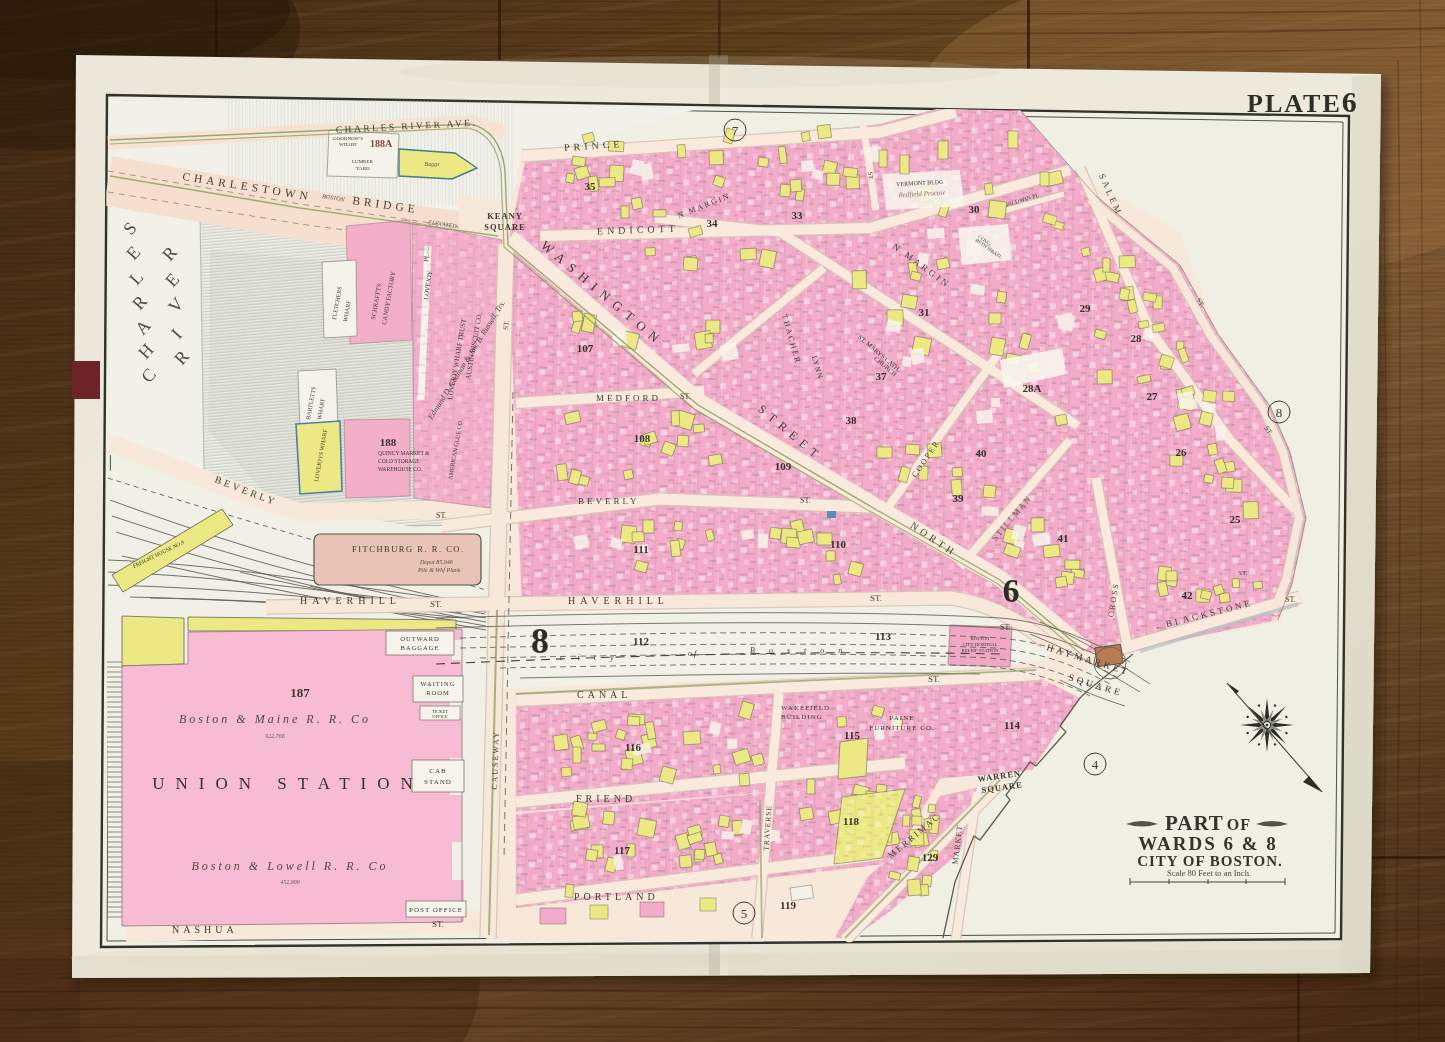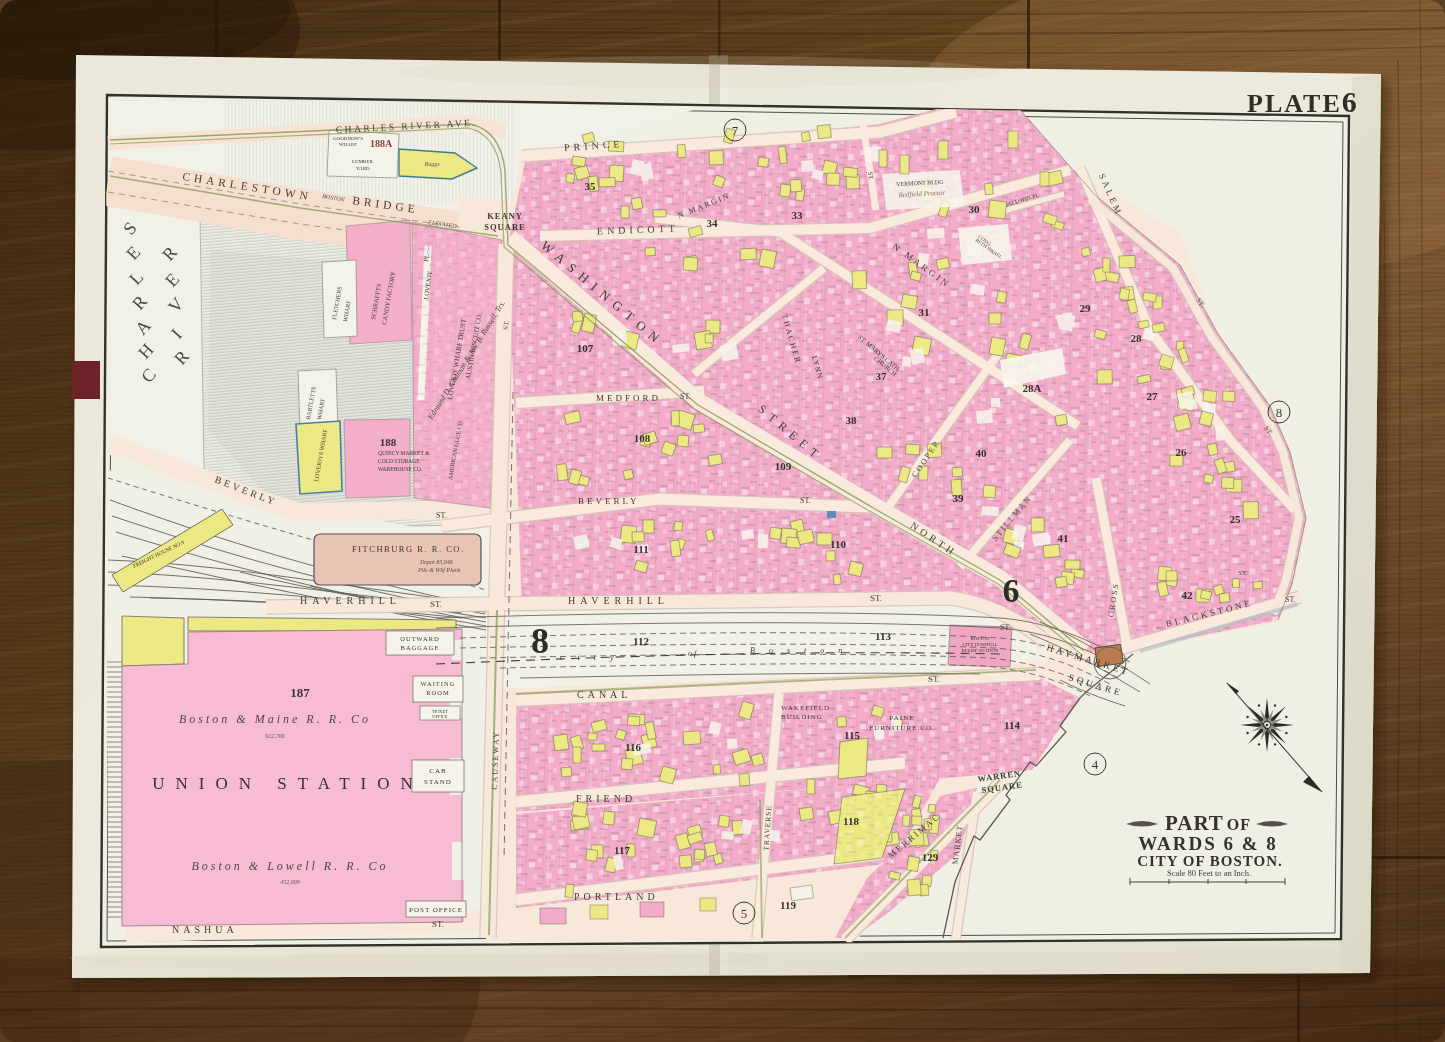--- a/index.html
+++ b/index.html
@@ -1,17 +1,17 @@
 <!DOCTYPE html>
 <html><head>
 <meta charset="utf-8">
 <style>
   html,body{margin:0;padding:0;background:#5a3d22;}
   .stage{position:relative;width:1445px;height:1042px;overflow:hidden;
-         font-family:"Liberation Serif", serif;border-radius:17px;}
+         font-family:"Liberation Serif", serif;}
   svg{display:block;} svg text{font-family:"Liberation Serif", serif;}
 </style>
 </head>
 <body>
 <div class="stage">
 <svg width="1445" height="1042" viewBox="0 0 1445 1042">
 <defs>
   <linearGradient id="wood" x1="0" y1="0" x2="1" y2="1">
     <stop offset="0" stop-color="#452c15"></stop>
     <stop offset="0.35" stop-color="#63441f"></stop>

